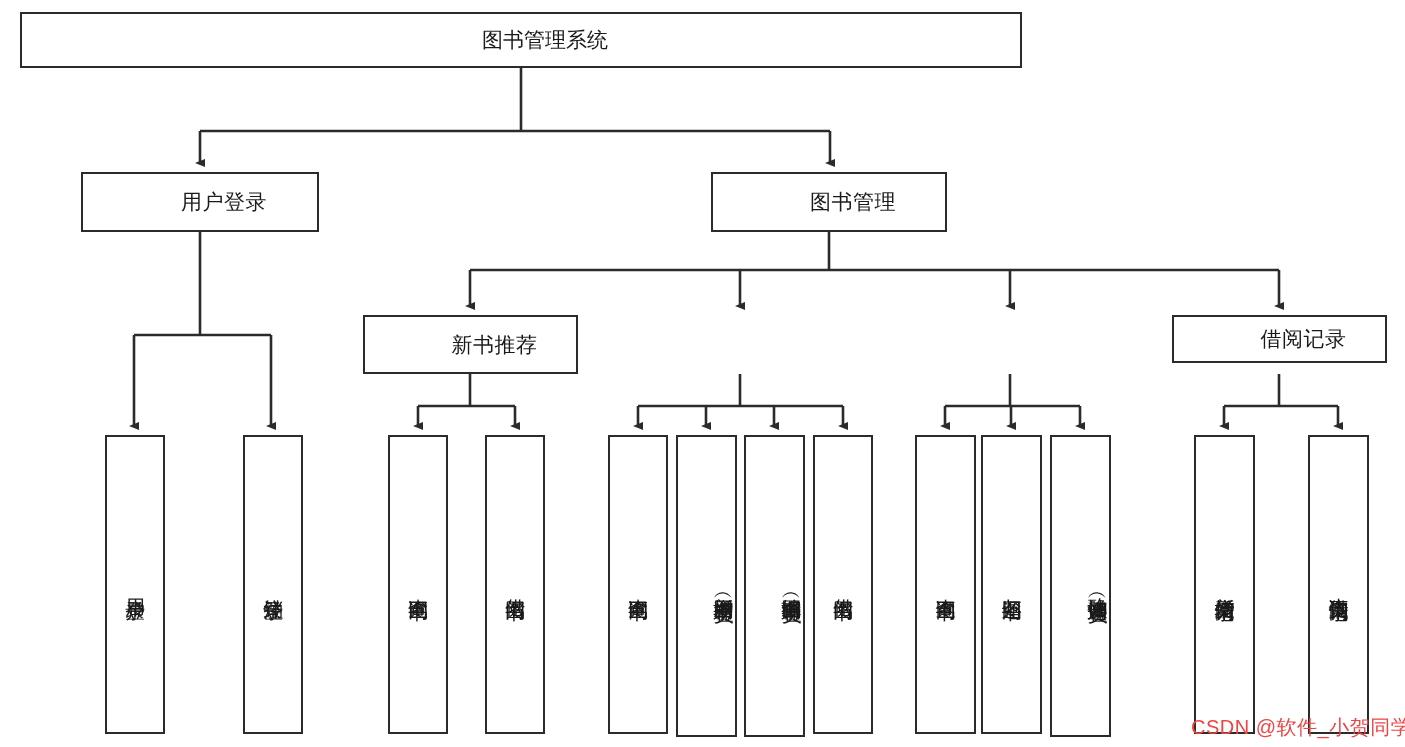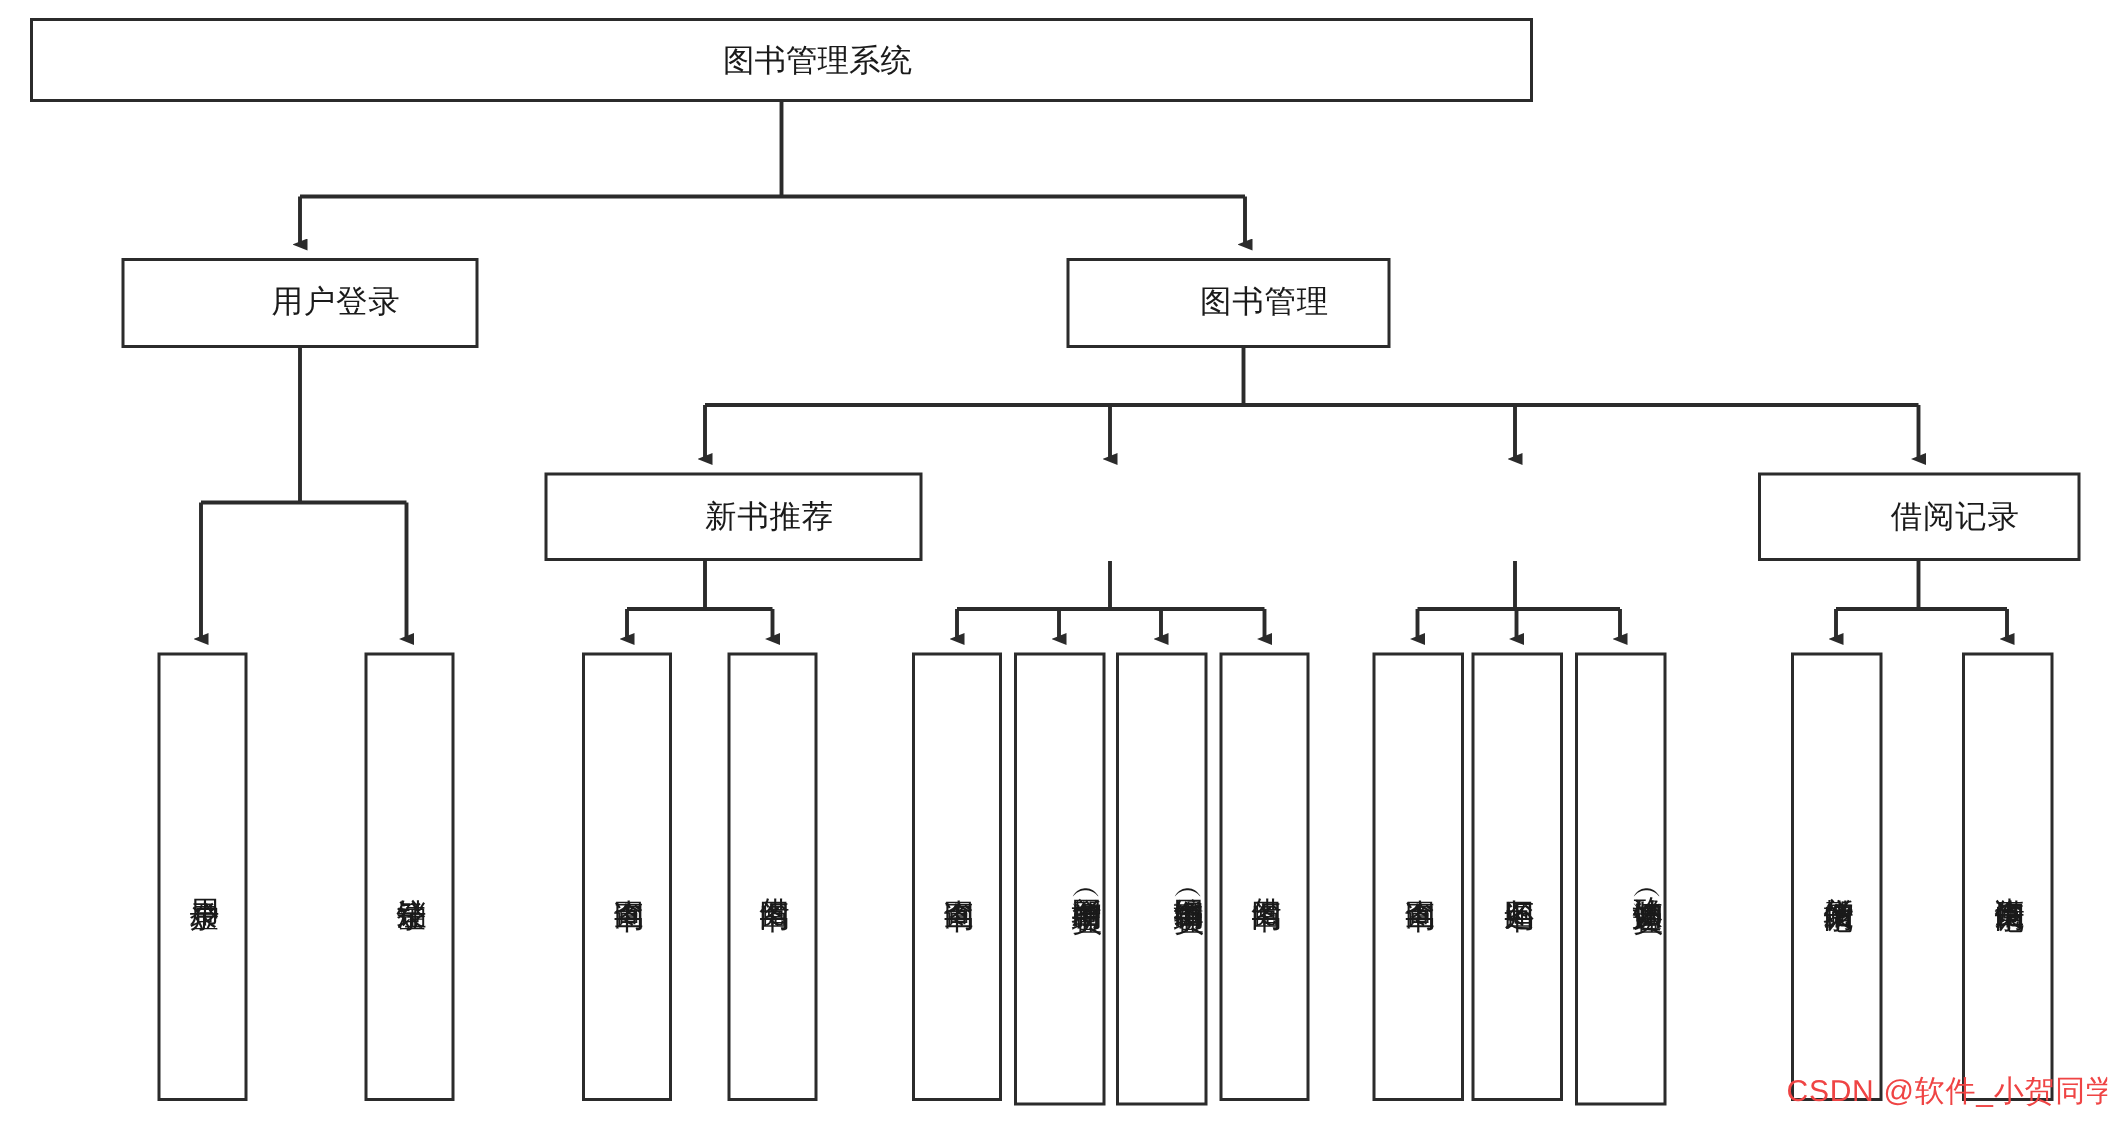--- a/index.html
+++ b/index.html
@@ -122,28 +122,28 @@
     </g>
   </svg>
 
   <div class="node root" style="left:20px; top:12px; width:1002px; height:56px;">
     <span>图书管理系统</span>
   </div>
 
   <div class="node h" style="left:81px; top:172px; width:238px; height:60px;">
     <span>用户登录</span>
   </div>
-  <div class="node h" style="left:711px; top:172px; width:216px; height:60px;">
+  <div class="node h" style="left:711px; top:172px; width:236px; height:60px;">
     <span>图书管理</span>
   </div>
 
-  <div class="node h" style="left:363px; top:315px; width:252px; height:59px;">
+  <div class="node h" style="left:363px; top:315px; width:215px; height:59px;">
     <span>新书推荐</span>
   </div>
-  <div class="node h" style="left:1172px; top:315px; width:215px; height:59px;">
+  <div class="node h" style="left:1172px; top:315px; width:215px; height:48px;">
     <span>借阅记录</span>
   </div>
 
   <div class="node v" style="left:105px; top:435px; width:60px; height:299px;">
     <span class="vtext">用户登录</span>
   </div>
   <div class="node v" style="left:243px; top:435px; width:60px; height:299px;">
     <span class="vtext">注销登录</span>
   </div>
 

